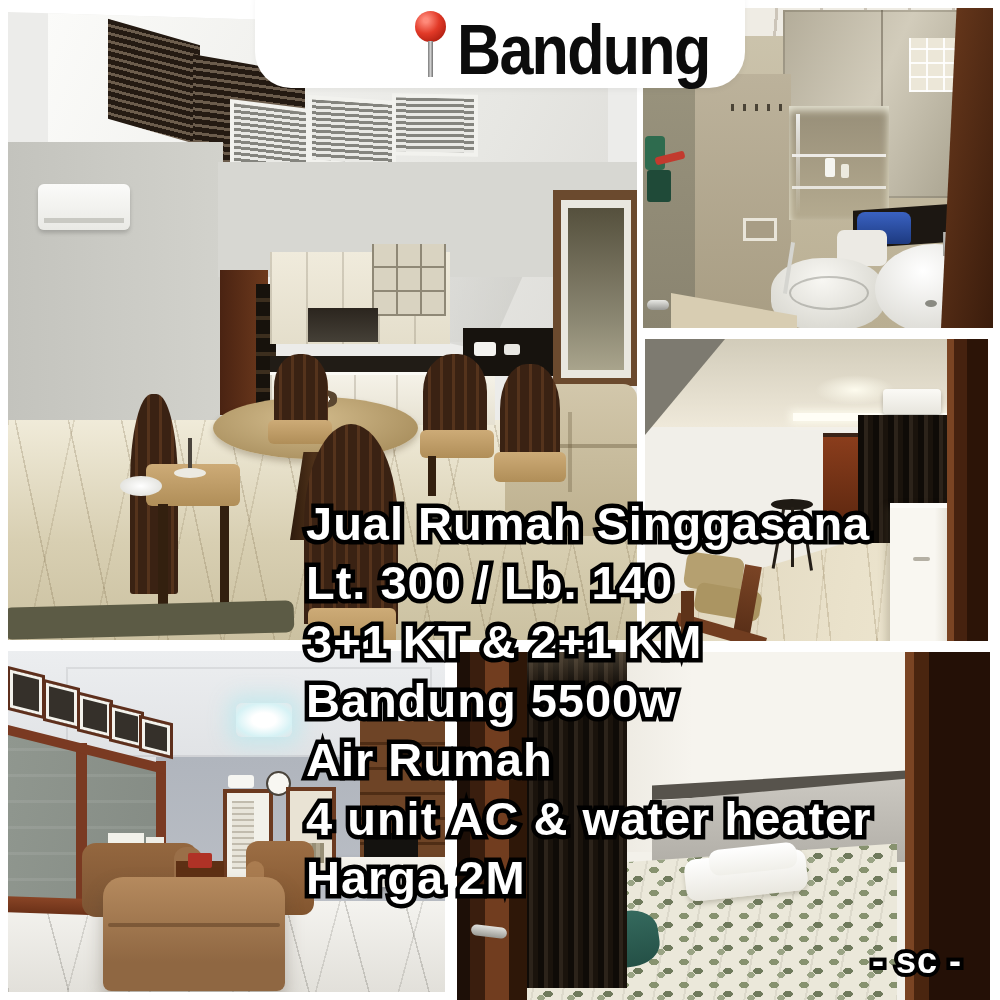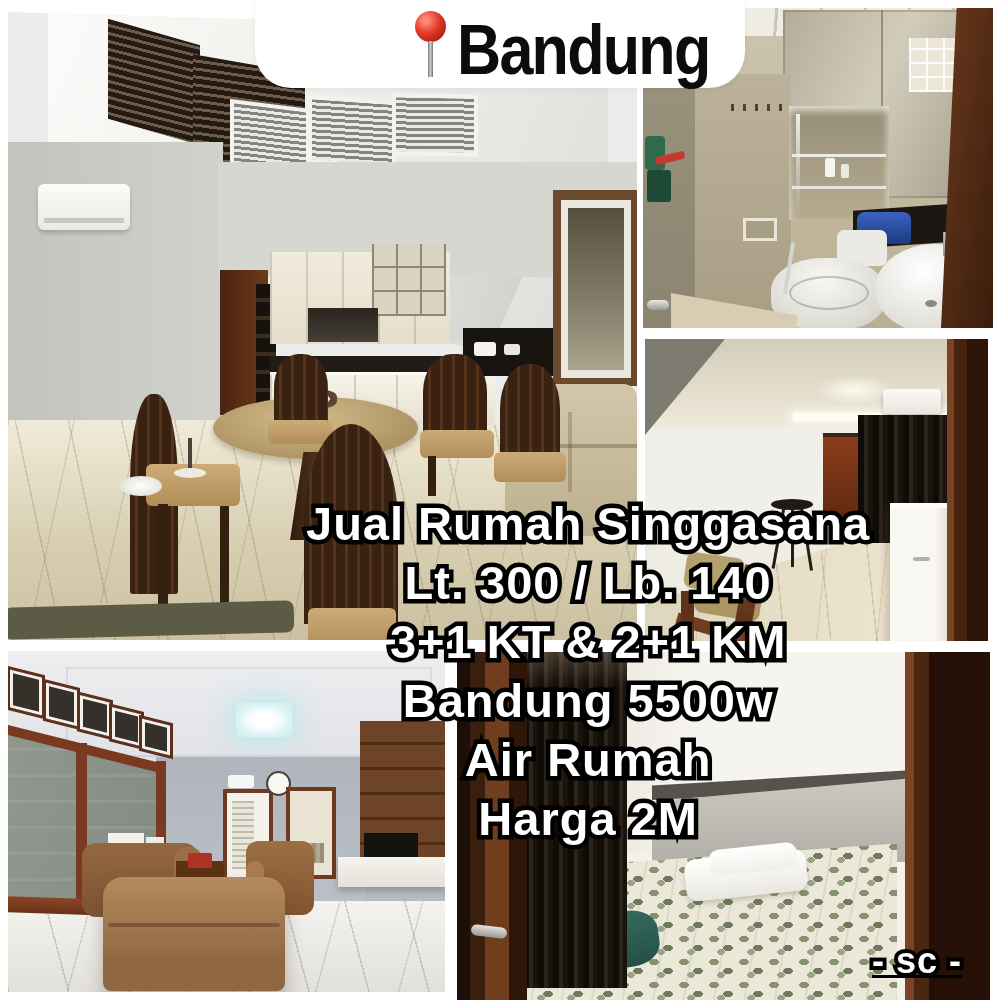--- a/index.html
+++ b/index.html
@@ -4,22 +4,22 @@
 <style>
   html,body{margin:0;padding:0;background:#fff;}
   #canvas{position:relative;width:1000px;height:1000px;background:#ffffff;overflow:hidden;
           font-family:"Liberation Sans", sans-serif;}
   .abs{position:absolute;}
   .photo{position:absolute;overflow:hidden;background:#ddd;}
 
   
   .outlined{color:#fff;font-weight:bold;-webkit-text-stroke:9px #000;paint-order:stroke fill;
             letter-spacing:1px;white-space:nowrap;}
-  #listing-text{left:306px;top:494px;z-index:40;font-size:47px;line-height:59px;text-align:center;}
-  #watermark{left:872px;top:941px;z-index:40;font-size:36px;line-height:40px;text-decoration:underline;
+  #listing-text{left:306px;top:494px;z-index:40;font-size:47px;line-height:59px;}
+  #watermark{left:872px;top:941px;z-index:40;font-size:36px;line-height:40px;
              -webkit-text-stroke:8px #000;}
 
   
   #bubble{left:255px;top:-32px;width:490px;height:120px;background:#ffffff;border-radius:36px;
           z-index:30;box-shadow:0 2px 6px rgba(0,0,0,.05);}
   #pin-head{left:160px;top:43px;width:31px;height:31px;border-radius:50%;
             background:radial-gradient(circle at 35% 30%, #ff8a7a 8%, #e23a28 45%, #9c1408 95%);}
   #pin-needle{left:173px;top:73px;width:5px;height:36px;
               background:linear-gradient(90deg,#7a7a7a,#cfcfcf 50%,#6e6e6e);}
   #city{left:202px;top:44px;font-size:71px;line-height:76px;font-weight:bold;color:#0c0c0c;
@@ -230,18 +230,19 @@
     <span id="pin-needle" class="abs"></span>
     <span id="city" class="abs">Bandung</span>
   </div>
 
   <div id="listing-text" class="abs outlined">
     <div>Jual Rumah Singgasana</div>
     <div>Lt. 300 / Lb. 140</div>
     <div>3+1 KT &amp; 2+1 KM</div>
     <div>Bandung 5500w</div>
     <div>Air Rumah</div>
+    <div>4 unit AC &amp; water heater</div>
     <div>Harga 2M</div>
   </div>
 
   <div id="watermark" class="abs outlined">- sc -</div>
 
 </div>
 
 </body></html>

